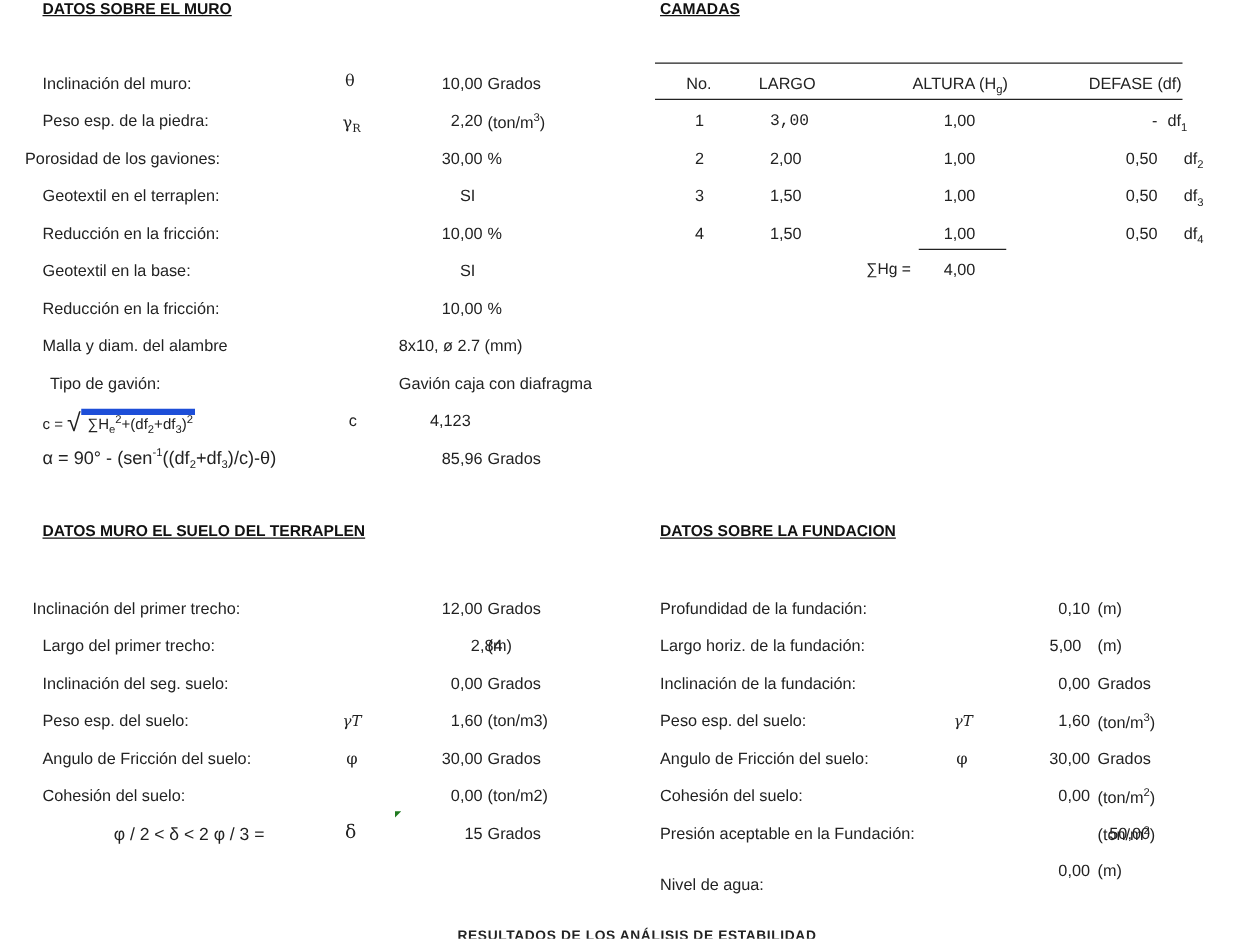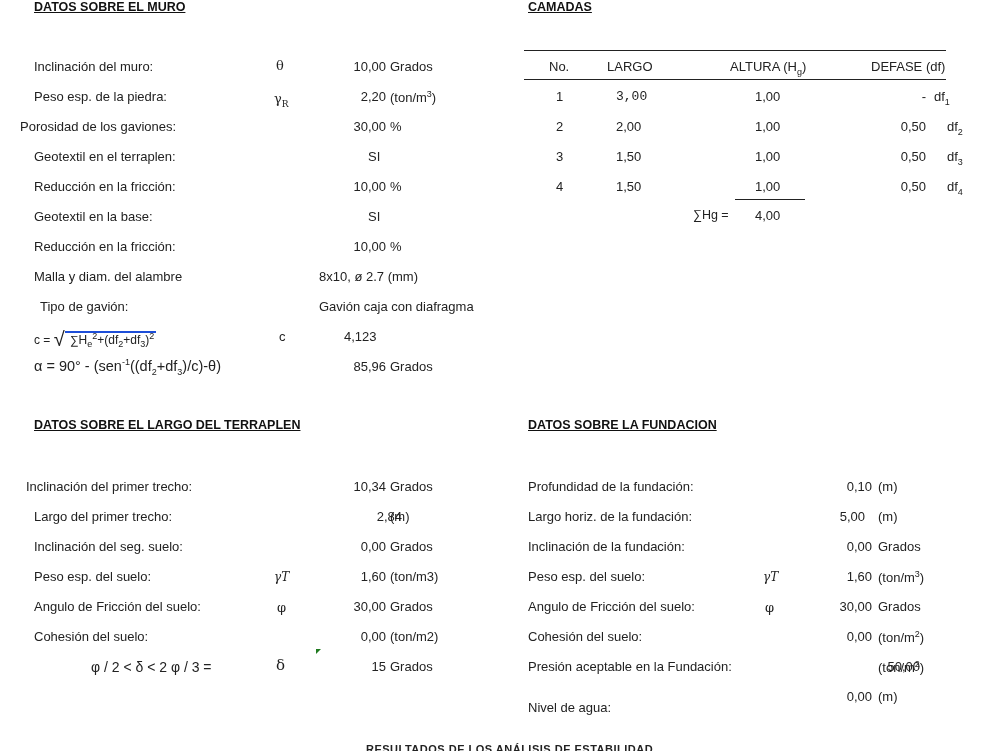--- a/index.html
+++ b/index.html
@@ -50,21 +50,21 @@
   <div class="abs val" style="left:320px;width:66px;top:239px;">10,00</div>
   <div class="abs unit" style="left:390px;top:239px;">%</div>
 
   <div class="abs lbl" style="left:34px;top:269px;">Malla y diam. del alambre</div>
   <div class="abs" style="left:319px;top:269px;">8x10, ø 2.7 (mm)</div>
 
   <div class="abs lbl" style="left:40px;top:299px;">Tipo de gavión:</div>
   <div class="abs" style="left:319px;top:299px;">Gavión caja con diafragma</div>
 
   <div class="abs" style="left:34px;top:326px;font-size:12px;">
-    c = <span style="font-size:20px;position:relative;top:2px;">√</span><span style="border-top:2px solid #1d4ed8;padding:0 2px;">&nbsp;∑H<sub>e</sub><sup>2</sup>+(df<sub>2</sub>+df<sub>3</sub>)<sup>2</sup></span>
+    c = <span style="font-size:20px;position:relative;top:2px;">√</span><span style="border-top:5px solid #1d4ed8;padding:0 2px;">&nbsp;∑H<sub>e</sub><sup>2</sup>+(df<sub>2</sub>+df<sub>3</sub>)<sup>2</sup></span>
   </div>
   <div class="abs" style="left:279px;top:329px;">c</div>
   <div class="abs" style="left:344px;top:329px;">4,123</div>
 
   <div class="abs" style="left:34px;top:357px;font-size:14.5px;">
     α = 90° - (sen<sup>-1</sup>((df<sub>2</sub>+df<sub>3</sub>)/c)-θ)
   </div>
   <div class="abs val" style="left:320px;width:66px;top:359px;">85,96</div>
   <div class="abs unit" style="left:390px;top:359px;">Grados</div>
 </div>
@@ -109,25 +109,25 @@
     <div class="abs" style="left:755px;top:179px;">1,00</div>
     <div class="abs val" style="left:880px;width:46px;top:179px;">0,50</div>
     <div class="abs" style="left:947px;top:179px;">df<sub>4</sub></div>
   </div>
 
   <div class="hline" style="left:735px;top:199px;width:70px;"></div>
   <div class="abs" style="left:693px;top:208px;font-size:12.5px;">∑Hg =</div>
   <div class="abs" style="left:755px;top:208px;">4,00</div>
 </div>
 
-<div class="abs hdr" style="left:34px;top:418px;">DATOS SOBRE EL LARGO DEL TERRAPLEN</div>
+<div class="abs hdr" style="left:34px;top:418px;">DATOS MURO EL SUELO DEL TERRAPLEN</div>
 
 <div>
   <div class="abs lbl" style="left:26px;top:479px;">Inclinación del primer trecho:</div>
-  <div class="abs val" style="left:320px;width:66px;top:479px;">10,34</div>
+  <div class="abs val" style="left:320px;width:66px;top:479px;">12,00</div>
   <div class="abs unit" style="left:390px;top:479px;">Grados</div>
 
   <div class="abs lbl" style="left:34px;top:509px;">Largo del primer trecho:</div>
   <div class="abs val" style="left:336px;width:66px;top:509px;">2,84</div>
   <div class="abs unit" style="left:390px;top:509px;">(m)</div>
 
   <div class="abs lbl" style="left:34px;top:539px;">Inclinación del seg. suelo:</div>
   <div class="abs val" style="left:320px;width:66px;top:539px;">0,00</div>
   <div class="abs unit" style="left:390px;top:539px;">Grados</div>
 

